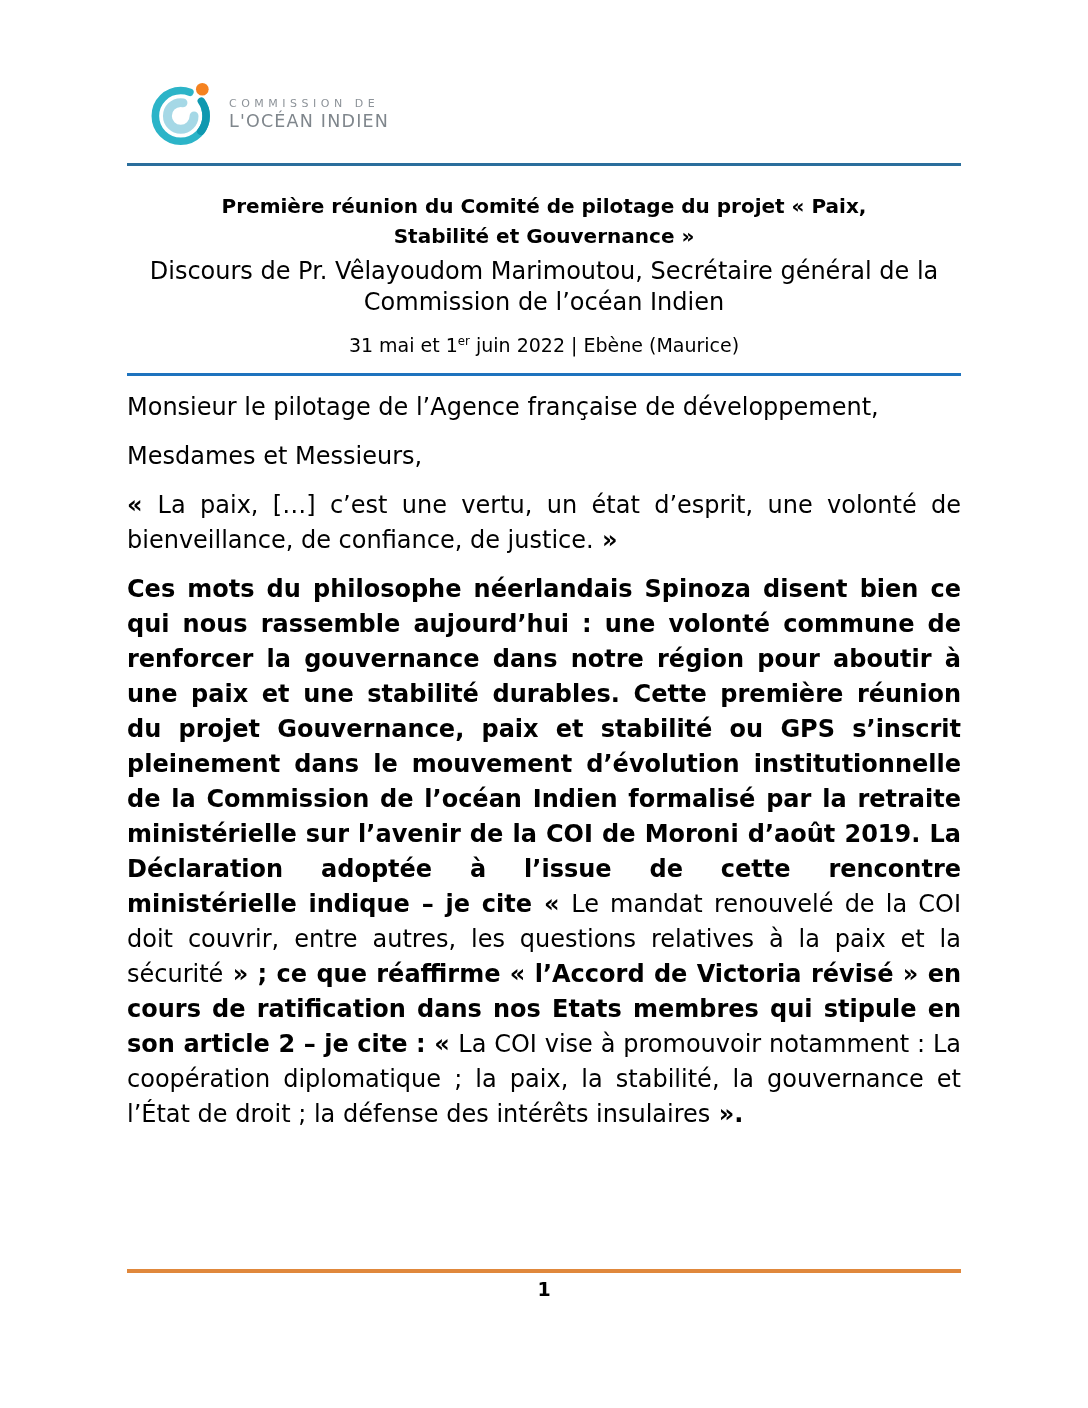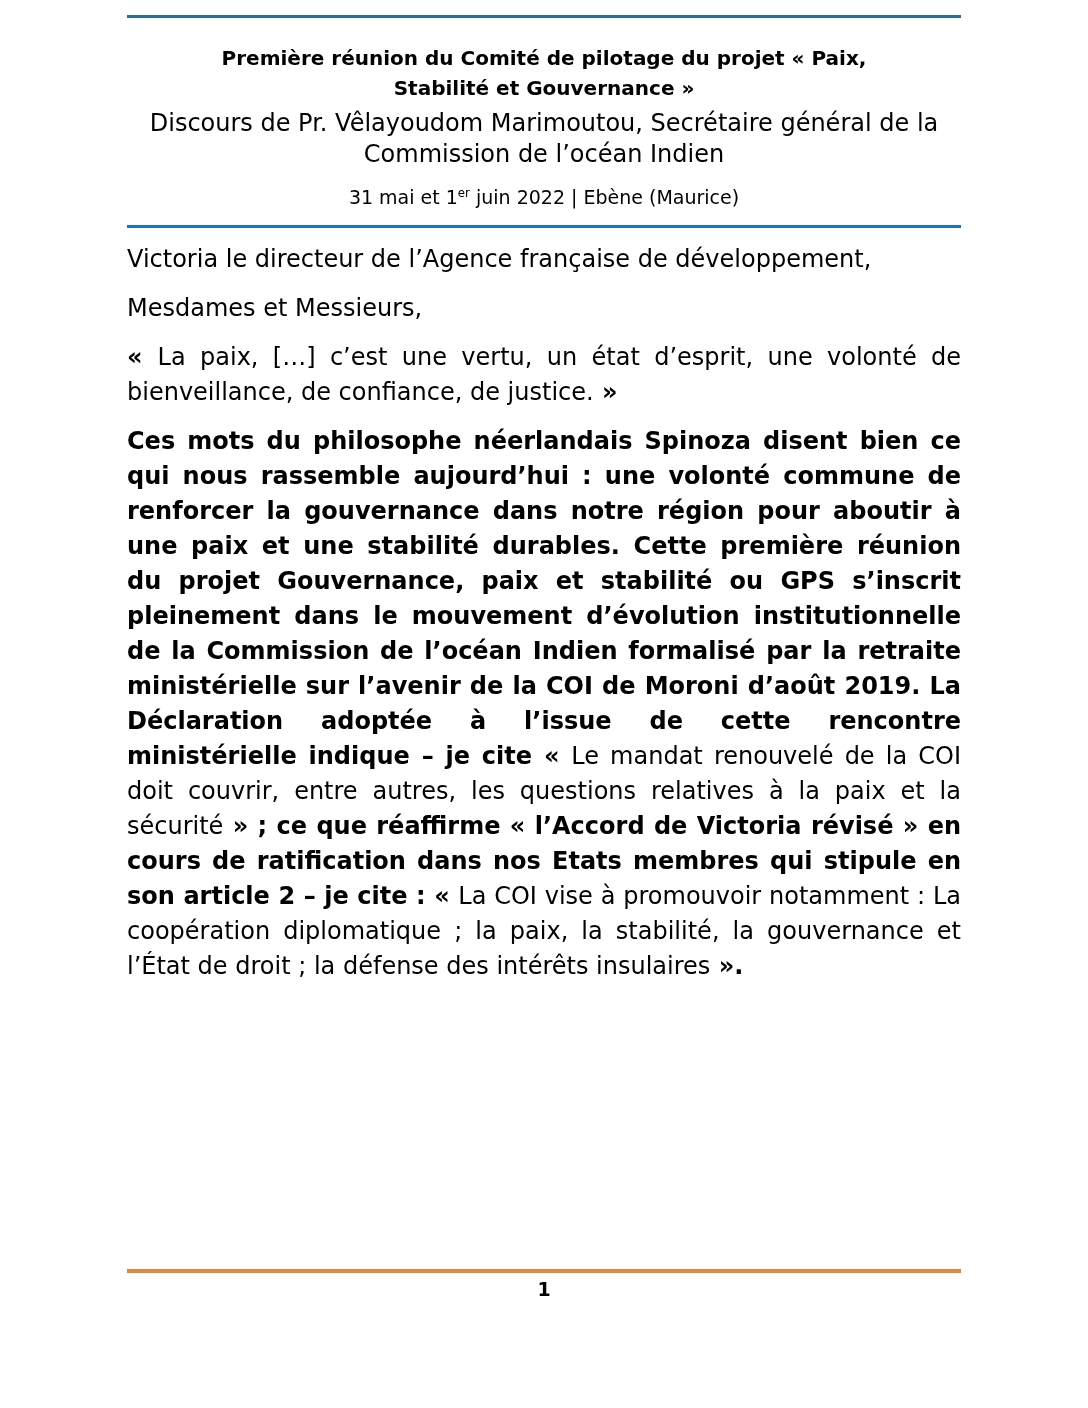--- a/index.html
+++ b/index.html
@@ -90,34 +90,50 @@
     font-weight: bold;
     margin-top: 5px;
   }
 </style>
 </head>
 <body>
 
 <div class="page">
 
   <header>
+    <div class="logo-row">
+      <svg class="logo-icon" viewBox="0 0 104 104" aria-hidden="true">
+
+        <circle cx="50" cy="55" r="40" fill="none" stroke="#2cb4c8" stroke-width="12" stroke-dasharray="202 36" stroke-linecap="round"></circle>
+
+        <circle cx="50" cy="55" r="40" fill="none" stroke="#0f98b0" stroke-width="12" stroke-dasharray="52 199" stroke-dashoffset="26" stroke-linecap="round"></circle>
+
+        <circle cx="50" cy="55" r="21" fill="none" stroke="#a5d8e6" stroke-width="14" stroke-dasharray="102 30" stroke-linecap="round"></circle>
+
+        <circle cx="84" cy="13" r="10" fill="#f58220"></circle>
+      </svg>
+      <div class="logo-text">
+        <span class="l1">COMMISSION DE</span>
+        <span class="l2">L'OCÉAN INDIEN</span>
+      </div>
+    </div>
 
     <hr class="rule rule-top">
 
     <h1 class="doc-title">Première réunion du Comité de pilotage du projet « Paix, Stabilité et Gouvernance »</h1>
 
     <p class="doc-subtitle">Discours de Pr. Vêlayoudom Marimoutou, Secrétaire général de la Commission de l’océan Indien</p>
 
     <p class="doc-dateline"><span>31 mai et 1</span><sup>er</sup><span> juin 2022 | Ebène (Maurice)</span></p>
 
     <hr class="rule rule-mid">
   </header>
 
   <main class="body-text">
-    <p>Victoria le directeur de l’Agence française de développement,</p>
+    <p>Monsieur le pilotage de l’Agence française de développement,</p>
     <p>Mesdames et Messieurs,</p>
     <p><span class="seg-bold">« </span><span class="seg-italic">La paix, […] c’est une vertu, un état d’esprit, une volonté de bienveillance, de confiance, de justice.</span><span class="seg-bold"> »</span></p>
     <p><span class="seg-regular">Ces mots du philosophe néerlandais Spinoza disent bien ce qui nous rassemble aujourd’hui : une volonté commune de renforcer la gouvernance dans notre région pour aboutir à une paix et une stabilité durables. Cette première réunion du projet Gouvernance, paix et stabilité ou GPS s’inscrit pleinement dans le mouvement d’évolution institutionnelle de la Commission de l’océan Indien formalisé par la retraite ministérielle sur l’avenir de la COI de Moroni d’août 2019. La Déclaration adoptée à l’issue de cette rencontre ministérielle indique – je cite </span><span class="seg-bold">« </span><span class="seg-italic">Le mandat renouvelé de la COI doit couvrir, entre autres, les questions relatives à la paix et la sécurité</span><span class="seg-bold"> »</span><span class="seg-regular"> ; ce que réaffirme </span><span class="seg-bold">« </span><span class="seg-regular">l’Accord de Victoria révisé</span><span class="seg-bold"> »</span><span class="seg-regular"> en cours de ratification dans nos Etats membres qui stipule en son article 2 – je cite : </span><span class="seg-bold">« </span><span class="seg-italic">La COI vise à promouvoir notamment : La coopération diplomatique ; la paix, la stabilité, la gouvernance et l’État de droit ; la défense des intérêts insulaires</span><span class="seg-bold"> »</span><span class="seg-regular">.</span></p>
   </main>
 
   <footer class="footer">
     <hr class="rule rule-footer">
     <div class="page-number">1</div>
   </footer>
 

